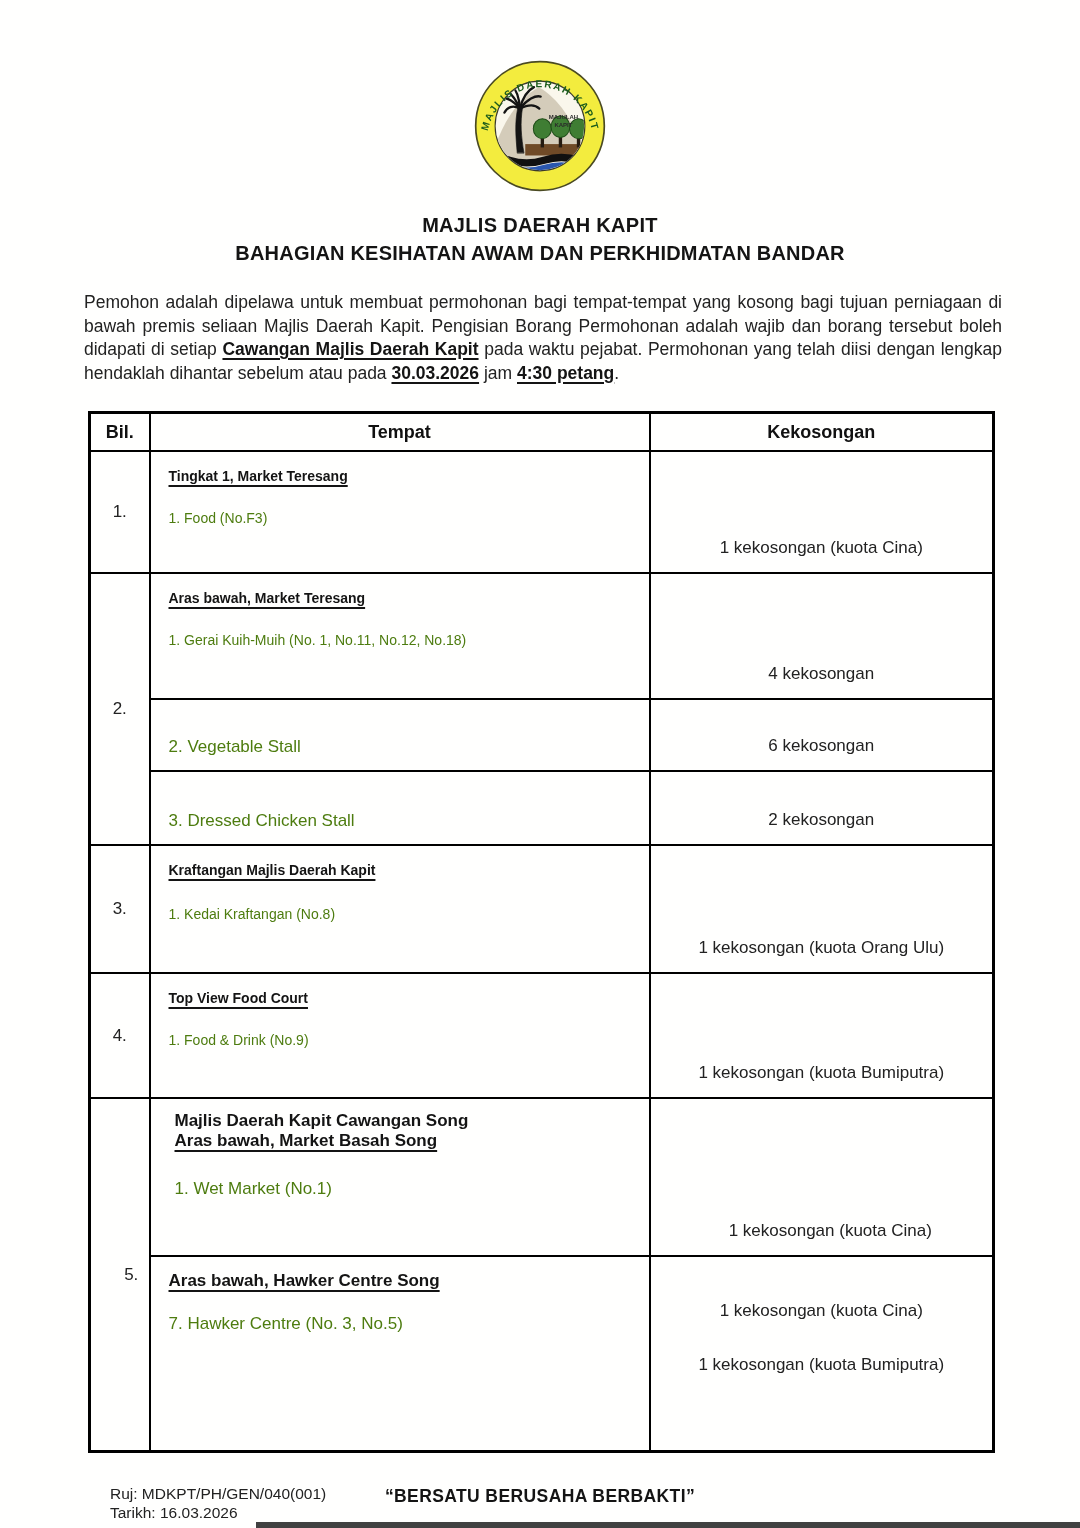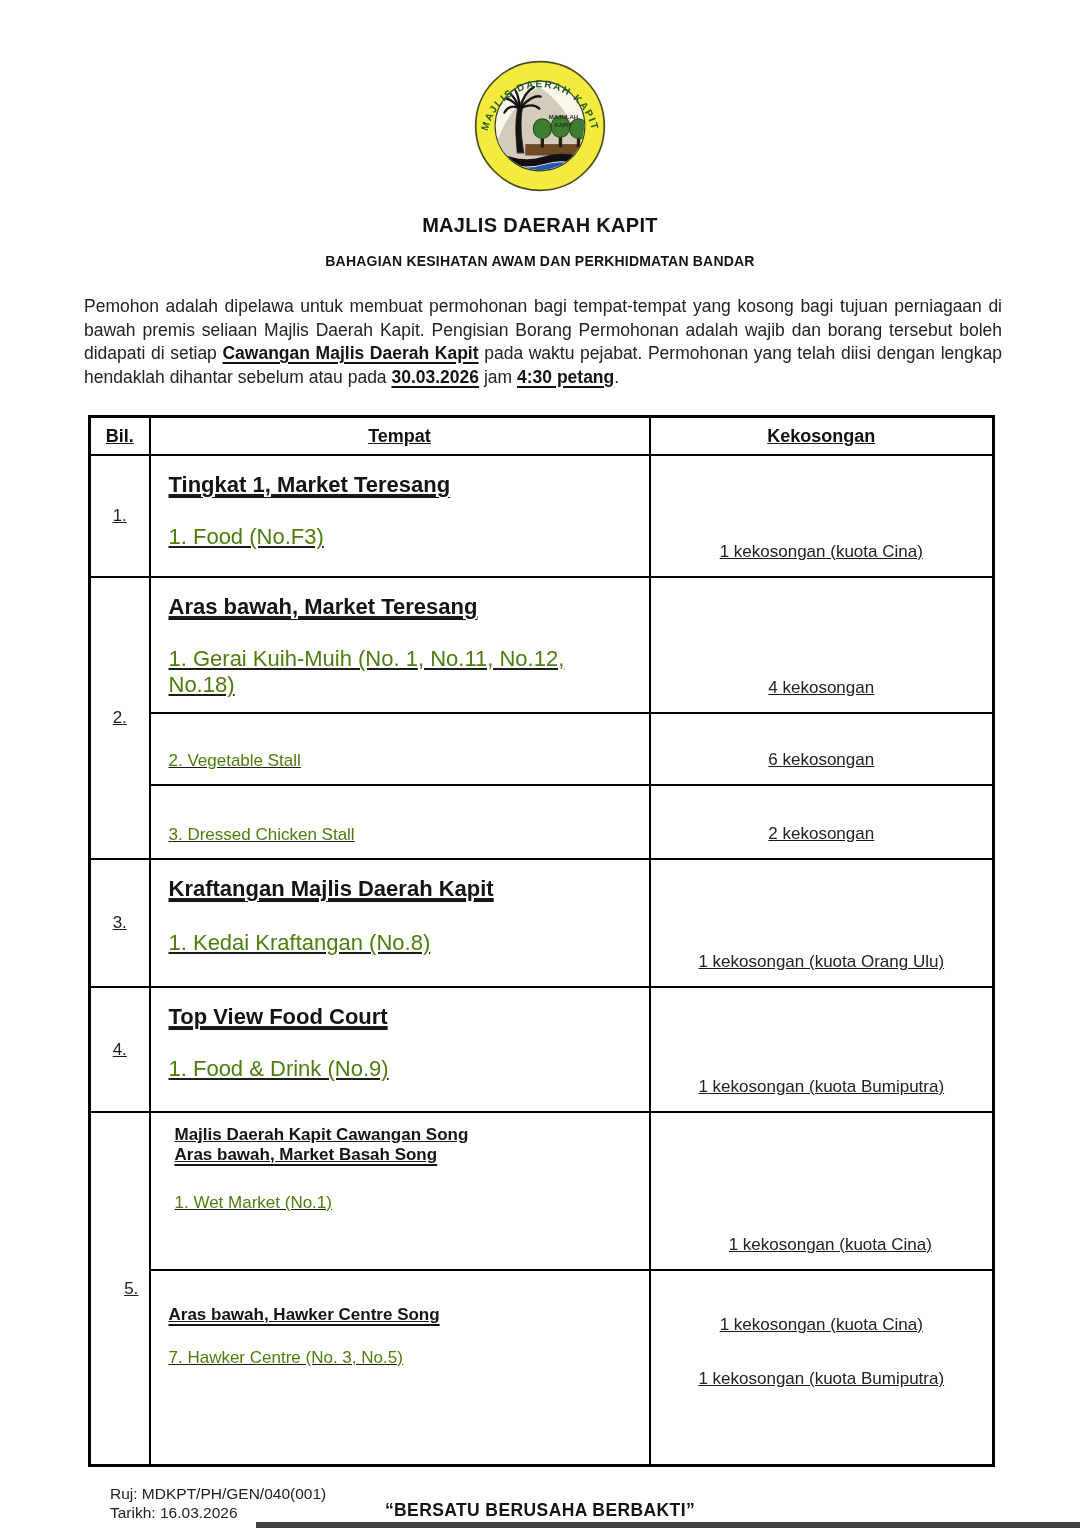--- a/index.html
+++ b/index.html
@@ -5,46 +5,46 @@
   html,body{margin:0;padding:0;}
   body{width:1080px;height:1528px;background:#ffffff;font-family:"Liberation Sans",sans-serif;color:#1c1c1c;}
   .page{position:relative;width:1080px;height:1528px;overflow:hidden;background:#fffffe;}
 
   
   .logo{display:block;margin:50px auto 0;width:134px;height:152px;}
 
   
   .hdr{text-align:center;margin-top:12px;font-weight:bold;color:#141414;}
   .hdr-l1{font-size:20px;letter-spacing:.3px;}
-  .hdr-l2{font-size:14px;margin-top:16px;letter-spacing:.2px;}
+  .hdr-l2{font-size:20px;margin-top:5px;letter-spacing:.2px;}
   .hdr-l3{font-size:20px;margin-top:5px;text-decoration:underline;text-decoration-thickness:2.5px;text-underline-offset:4px;letter-spacing:.2px;}
 
   
   .intro{margin:26px 78px 0 84px;font-size:17.5px;line-height:23.5px;text-align:justify;color:#222;}
   .bu{font-weight:bold;text-decoration:underline;text-decoration-thickness:2px;text-underline-offset:3px;color:#141414;}
 
   
-  table.vtable{border-collapse:collapse;margin:26px 0 0 88px;width:904px;table-layout:fixed;border:3px solid #000;text-decoration:underline;}
+  table.vtable{border-collapse:collapse;margin:26px 0 0 88px;width:904px;table-layout:fixed;border:3px solid #000;}
   .vtable col.c1{width:60px;} .vtable col.c2{width:500px;} .vtable col.c3{width:344px;}
   .vtable th,.vtable td{border:2px solid #000;}
   .vtable th{font-size:18px;font-weight:bold;padding:6px 4px;height:24px;color:#111;}
   td.bil{font-size:17px;text-align:center;vertical-align:middle;color:#222;}
-  td.tempat{vertical-align:top;padding:16px 18px 14px 18px;font-size:22px;}
+  td.tempat{vertical-align:top;padding:16px 18px 14px 18px;font-size:14px;}
   td.tempat-b{vertical-align:bottom;padding:10px 18px 13px 18px;font-size:17px;}
   .h{font-weight:bold;color:#141414;}
   .u{text-decoration:underline;text-decoration-thickness:2px;text-underline-offset:4px;}
   .item{color:#4d7c0f;}
   td.vac{vertical-align:bottom;text-align:center;font-size:17px;color:#222;padding:10px 6px 14px 6px;}
   td.vac5b{vertical-align:top;text-align:center;font-size:17px;color:#222;padding:44px 6px 10px 6px;}
   .vac-line2{margin-top:34px;}
   tr.r1 td{height:90px;} tr.r2a td{height:94px;} tr.r2b td{height:46px;} tr.r2c td{height:48px;}
   tr.r3 td{height:96px;} tr.r4 td{height:93px;} tr.r5a td{height:132px;padding-left:24px;} tr.r5b td{height:139px;}
   .mt22{} .mt26{margin-top:26px;} .mt28{margin-top:28px;} .mt23{margin-top:23px;}
   td.tempat-5a{vertical-align:top;padding:12px 18px 10px 18px;font-size:17px;}
-  td.tempat-5b{vertical-align:top;padding:34px 18px 14px 18px;font-size:17px;}
+  td.tempat-5b{vertical-align:top;padding:14px 18px 14px 18px;font-size:17px;}
 
   
   .motto{text-align:center;font-weight:bold;font-size:17.5px;color:#141414;letter-spacing:.4px;}
   .m1{margin-top:33px;}
   .refblock{position:absolute;left:86px;top:1484px;font-size:15.5px;color:#222;line-height:19px;margin-left:24px;}
   .scan-strip{position:absolute;left:256px;right:0;bottom:0;height:6px;background:#414141;}
 </style>
 </head>
 <body>
 

